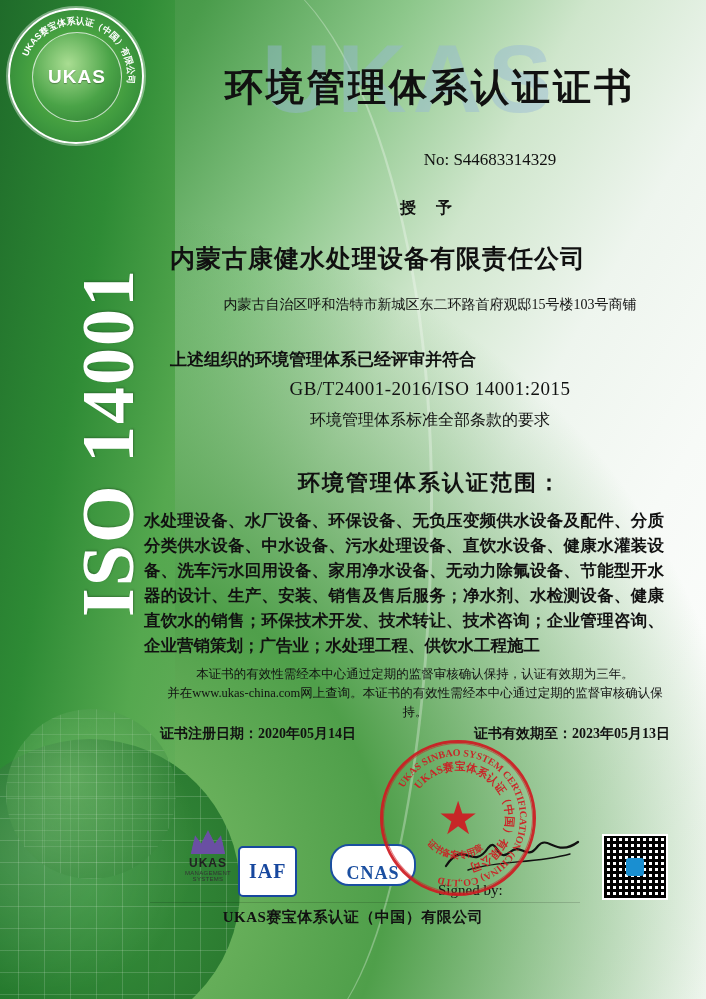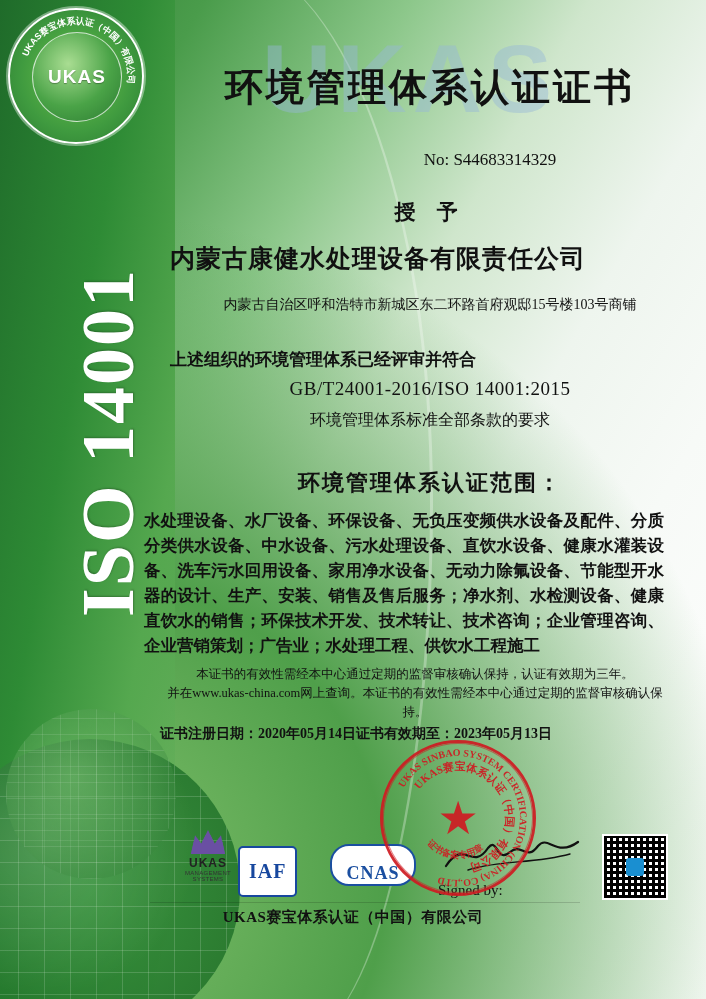--- a/index.html
+++ b/index.html
@@ -96,21 +96,21 @@
     font-family:Liberation Mono, monospace;font-weight:bold;
     font-size:38px;letter-spacing:3px;color:#111;
   }
   .certno{
     position:absolute;left:0;top:150px;width:520px;text-align:center;
     font-family:"Liberation Serif",serif;font-size:17px;color:#111;
     padding-left:120px;box-sizing:border-box;
   }
   .grant{
     position:absolute;left:0;top:198px;width:520px;text-align:center;
-    font-family:"Liberation Serif",serif;font-weight:bold;font-size:21px;letter-spacing:8px;color:#111;
+    font-family:"Liberation Serif",serif;font-weight:bold;font-size:16px;letter-spacing:8px;color:#111;
   }
   .company{
     position:absolute;left:0;top:242px;width:520px;text-align:left;
     font-family:Liberation Mono, monospace;font-weight:bold;font-size:25px;letter-spacing:1px;color:#111;
   }
   .address{
     position:absolute;left:0;top:296px;width:520px;text-align:center;
     font-family:"Liberation Serif",serif;font-size:14px;color:#111;
   }
   .stmt1{
@@ -133,21 +133,21 @@
     position:absolute;left:-26px;top:508px;width:520px;
     font-family:"Liberation Serif",serif;font-weight:bold;font-size:16.5px;line-height:25px;
     color:#111;text-align:justify;
   }
   .note{
     position:absolute;left:-10px;top:665px;width:510px;
     font-family:"Liberation Serif",serif;font-size:12.5px;line-height:19px;color:#111;text-align:center;
   }
   .dates{
     position:absolute;left:-10px;top:725px;width:510px;
-    display:flex;
+    display:flex;justify-content:space-between;
     font-family:"Liberation Serif",serif;font-weight:bold;font-size:14px;color:#111;
   }
 
   
   .logos{
     position:absolute;left:0;top:828px;width:536px;height:70px;
   }
   .mini-ukas{
     position:absolute;left:10px;top:0px;width:56px;text-align:center;
   }

